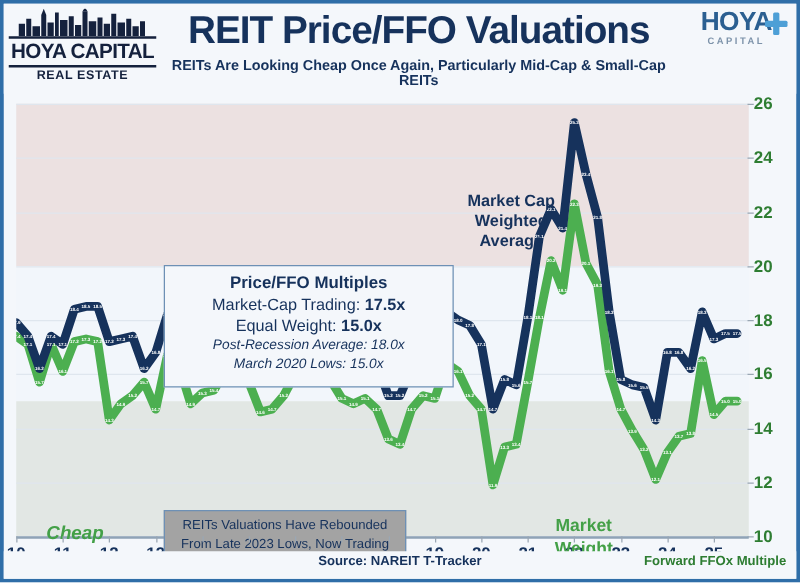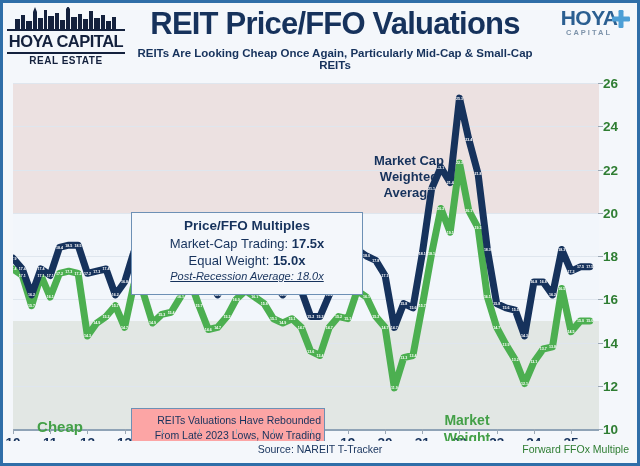--- a/index.html
+++ b/index.html
@@ -88,57 +88,57 @@
   }
   .xtick{position:absolute;top:354px;width:1px;height:5px;background:#9aa7b4;}
 
   
   #lbl-expensive{
     position:absolute;left:12px;top:118px;width:104px;text-align:center;
     font-size:14px;font-weight:bold;color:#b03a2e;
   }
   #lbl-cheap{
     position:absolute;left:12px;top:343px;width:90px;text-align:center;
-    font-size:15px;font-weight:bold;color:#43a047;
+    font-size:15px;font-weight:bold;color:#43a047;font-style:italic;
   }
   #box-multiples{
     position:absolute;left:128px;top:94px;width:222px;
     background:#f4f7fb;border:1px solid #6d90b5;
     padding:5px 4px 10px 4px;text-align:center;margin-top:43px;
   }
   #box-multiples .bm-title{font-size:13.5px;font-weight:bold;color:#16325c;margin-bottom:2px;}
   #box-multiples .bm-row{font-size:13px;color:#16325c;line-height:17px;}
   #box-multiples .bm-row b{font-weight:bold;}
-  #box-multiples .bm-it{font-size:11px;font-style:italic;color:#16325c;line-height:15px;text-decoration:underline;}
+  #box-multiples .bm-it{font-size:11px;font-style:italic;color:#16325c;line-height:15px;}
   #box-rebound{
     position:absolute;left:128px;top:333px;width:186px;
-    background:#fca5a5;border:1px solid #6d90b5;
-    padding:4px 3px;text-align:right;
+    background:#a3a3a3;border:1px solid #6d90b5;
+    padding:4px 3px;text-align:center;
   }
   #box-rebound div{font-size:10.5px;color:#16325c;line-height:14.5px;}
   #lbl-mktcap{
     position:absolute;left:360px;top:78px;width:92px;text-align:center;
     font-size:13px;font-weight:bold;color:#16325c;line-height:16px;
   }
   #lbl-equal{
     position:absolute;left:424px;top:336px;width:80px;text-align:center;
     font-size:14px;font-weight:bold;color:#43a047;line-height:18px;
   }
 
   
   #footer{
     position:absolute;left:0;right:0;bottom:0;height:22px;background:#f4f7fb;
   }
   #source{
     position:absolute;left:0;width:100%;top:2px;text-align:center;
-    font-size:10.5px;font-weight:normal;color:#16325c;
+    font-size:10.5px;font-weight:bold;color:#16325c;
   }
   #xaxis-title{
     position:absolute;right:8px;top:2px;
-    font-size:10.5px;font-weight:normal;color:#2e7d32;
+    font-size:10.5px;font-weight:bold;color:#2e7d32;
   }
   .dlabel{
     font-size:3.6px;font-weight:bold;fill:#ffffff;text-anchor:middle;
     font-family:"Liberation Sans", sans-serif;
   }
 </style>
 </head>
 <body>
 
 <div id="frame">
@@ -380,20 +380,21 @@
       <div class="bm-title">Price/FFO Multiples</div>
       <div class="bm-row">
         <span>Market-Cap Trading:</span>
         <b>17.5x</b>
       </div>
       <div class="bm-row">
         <span>Equal Weight:</span>
         <b>15.0x</b>
       </div>
       <div class="bm-it">Post-Recession Average: 18.0x</div>
+      <div class="bm-it">March 2020 Lows: 15.0x</div>
     </div>
 
     <div id="box-rebound">
       <div>REITs Valuations Have Rebounded</div>
       <div>From Late 2023 Lows, Now Trading</div>
       <div>At Lower-End of Fair Value Range</div>
     </div>
 
     <div id="lbl-mktcap">
       <div>Market Cap</div>

